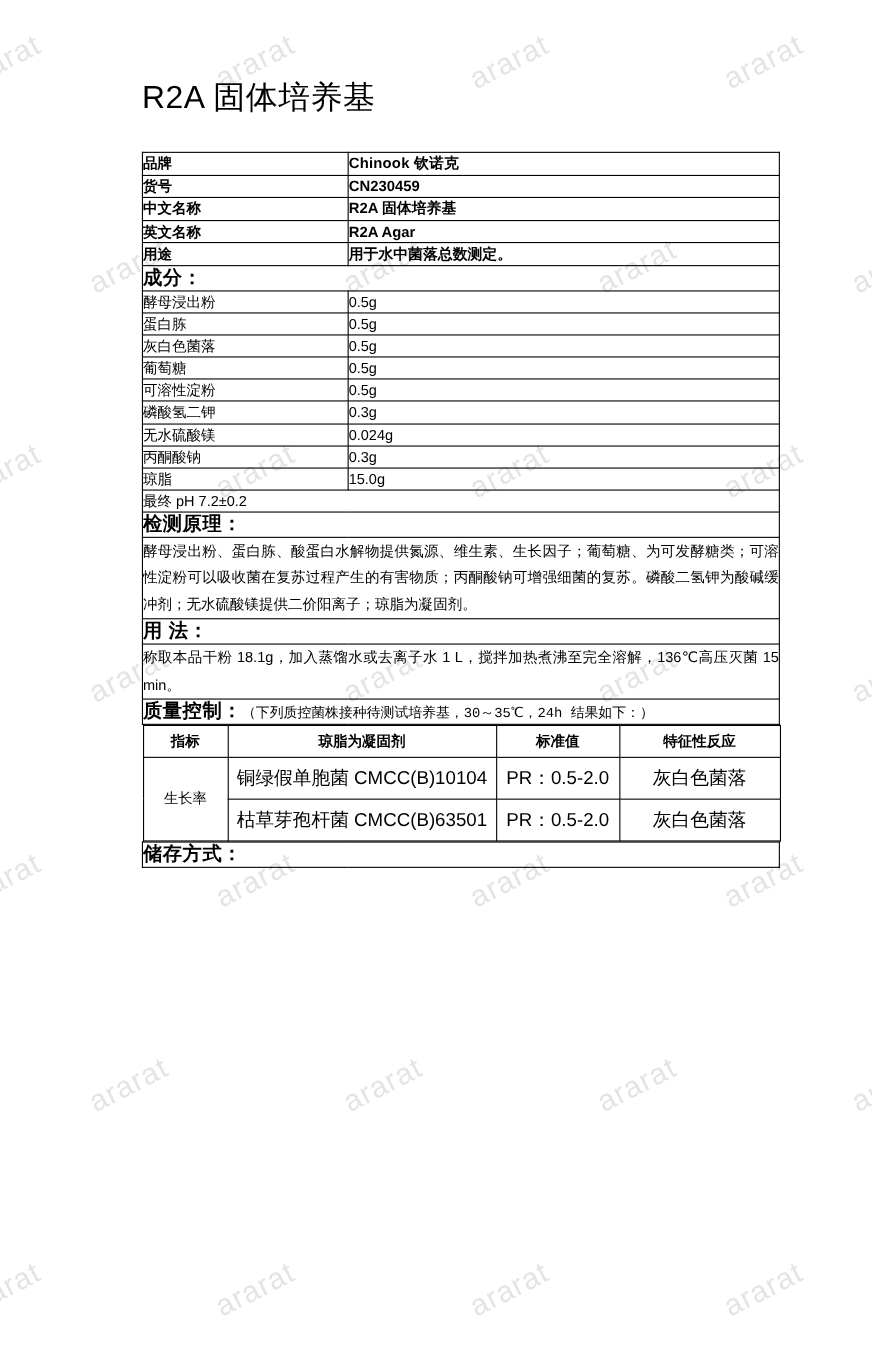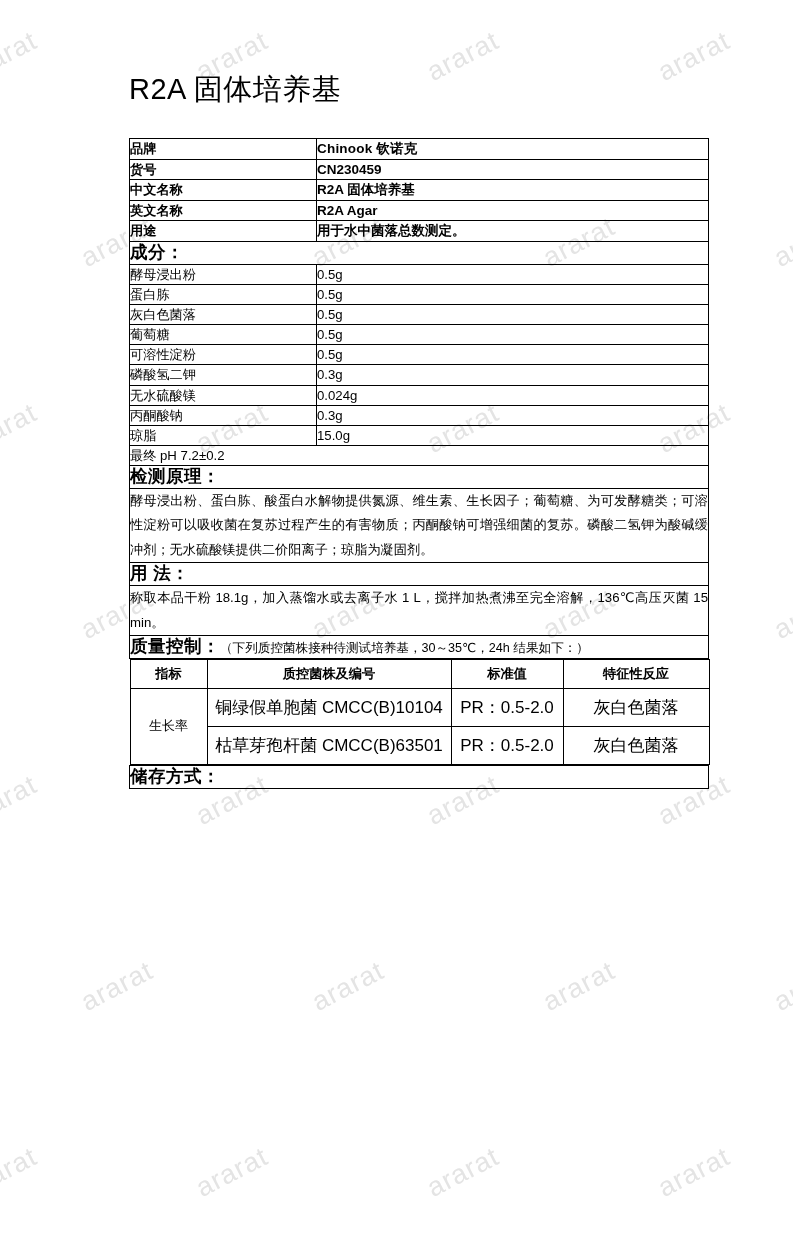--- a/index.html
+++ b/index.html
@@ -97,20 +97,21 @@
     font-weight: bold;
     font-size: 17.5px;
     padding: 7px 8px 8px 8px;
     line-height: 1.25;
     letter-spacing: 0.5px;
   }
   .sec-head .sub {
     font-weight: normal;
     font-size: 12.6px;
     letter-spacing: 0;
+    font-family: Liberation Mono, monospace;
   }
 
   
   .ing-name { font-size: 13.2px; }
   .ing-amt  { font-size: 13.2px; margin-left: 36px; }
 
   .ph-row { font-size: 13.2px; }
 
   
   .para {
@@ -269,21 +270,21 @@
           <table class="qc" style="width:579px;border-collapse:collapse;table-layout:fixed;margin:0">
             <colgroup>
               <col style="width:77px">
               <col style="width:244px">
               <col style="width:112px">
               <col style="width:146px">
             </colgroup>
             <tbody>
               <tr>
                 <td class="qc-head">指标</td>
-                <td class="qc-head">质控菌株及编号</td>
+                <td class="qc-head">琼脂为凝固剂</td>
                 <td class="qc-head">标准值</td>
                 <td class="qc-head">特征性反应</td>
               </tr>
               <tr>
                 <td class="qc-metric" rowspan="2">生长率</td>
                 <td>铜绿假单胞菌 CMCC(B)10104</td>
                 <td>PR：0.5-2.0</td>
                 <td>灰白色菌落</td>
               </tr>
               <tr>

